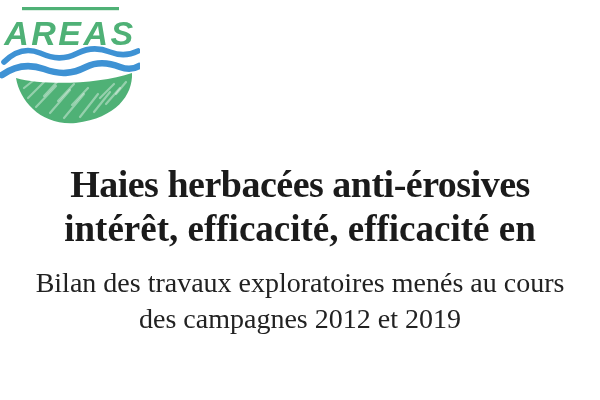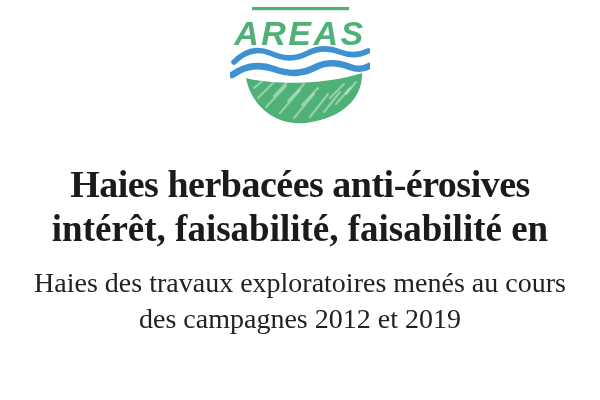--- a/index.html
+++ b/index.html
@@ -8,21 +8,20 @@
     background: #ffffff;
   }
   .page {
     position: relative;
     width: 600px;
     height: 400px;
     background: #ffffff;
     overflow: hidden;
     display: flex;
     flex-direction: column;
-    align-items: center;
     font-family: "Liberation Serif", "DejaVu Serif", serif;
     color: #1b1b1b;
   }
   .logo-wrap {
     margin-top: 0px;
     width: 140px;
     height: 128px;
     flex: 0 0 auto;
   }
   .logo-wrap svg { display: block; }
@@ -91,22 +90,22 @@
 
       <path d="M4,62 C 16,50 28,48 40,53 C 54,59 64,60 78,53 C 90,47 100,48 110,52 C 120,56 130,55 138,51" fill="none" stroke-width="5.6" stroke-linecap="round" stroke="#3e92d4"></path>
 
       <path d="M2,75 C 16,65 30,64 44,69 C 60,75 72,74 86,67 C 98,61 110,63 120,67 C 128,70 134,69 139,66" fill="none" stroke-width="6.6" stroke-linecap="round" stroke="#3e92d4"></path>
     </svg>
   </div>
 
   <div class="title-block">
     <h1 class="main-title">Haies herbacées anti-érosives</h1>
     <div class="sub-title-block">
-      <div class="sub-title-line">intérêt, faisabilité, faisabilité en</div>
+      <div class="sub-title-line">intérêt, efficacité, efficacité en</div>
     </div>
   </div>
 
   <div class="bottom-block">
-    <div class="bottom-line">Haies des travaux exploratoires menés au cours</div>
+    <div class="bottom-line">Bilan des travaux exploratoires menés au cours</div>
     <div class="bottom-line">des campagnes 2012 et 2019</div>
   </div>
 
 </div>
 
 </body></html>

